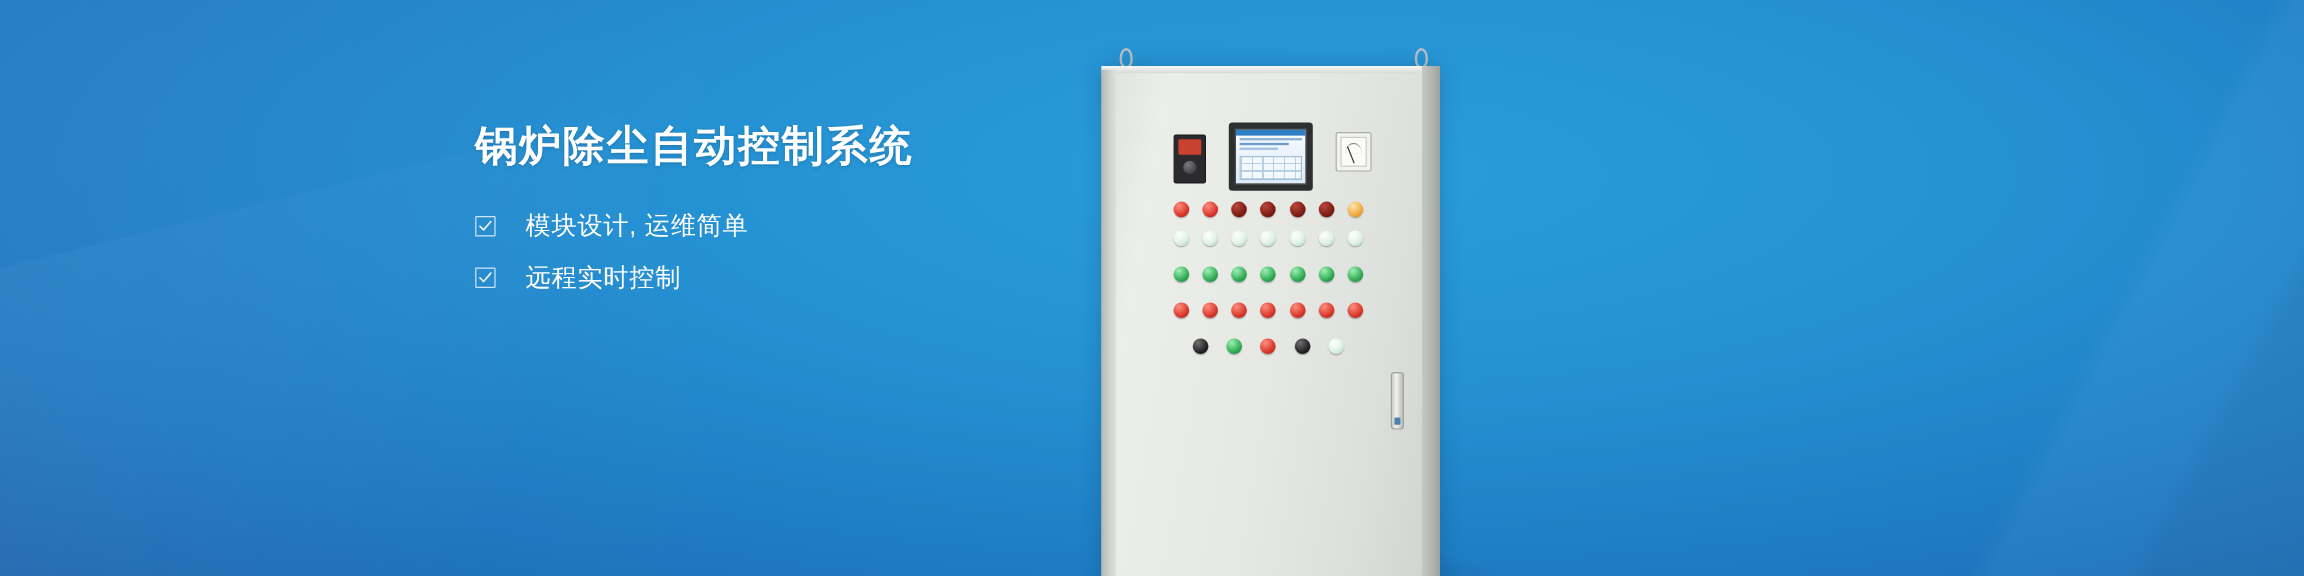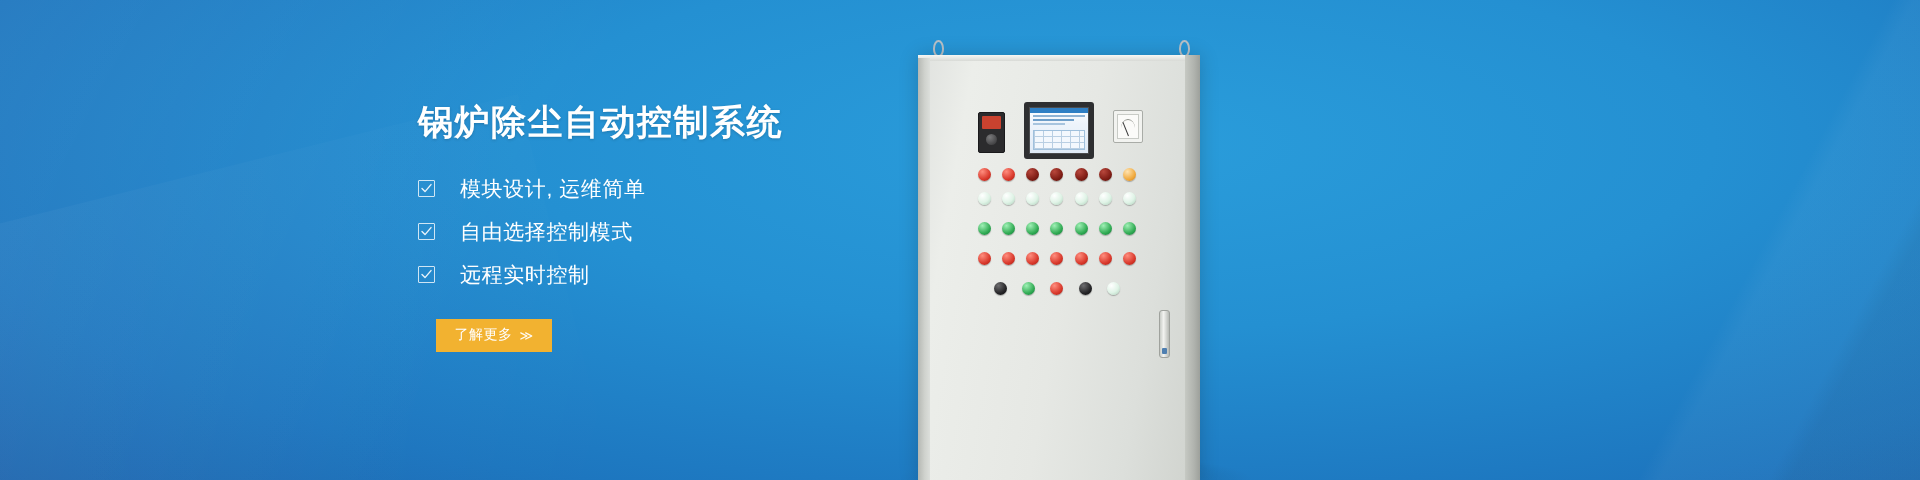--- a/index.html
+++ b/index.html
@@ -33,21 +33,21 @@
     position: absolute; left: -180px; bottom: -120px;
     width: 760px; height: 420px;
     background: linear-gradient(120deg, rgba(255,255,255,0.045), rgba(255,255,255,0));
     transform: rotate(-14deg);
     pointer-events: none;
   }
 
   
   .copy {
     position: absolute;
-    left: 418px; top: 100px;
+    left: 396px; top: 100px;
     width: 520px;
     z-index: 4;
   }
   .headline {
     color: #ffffff;
     font-size: 35px;
     font-weight: 700;
     letter-spacing: 1.5px;
     line-height: 1.25;
     white-space: nowrap;
@@ -290,44 +290,32 @@
 
       <div class="bullet">
         <span class="check-box">
           <svg width="13" height="13" viewBox="0 0 13 13" aria-hidden="true">
             <path d="M2 6.6 L5 9.6 L11 2.6" fill="none" stroke="#ffffff" stroke-width="1.4" stroke-linecap="round" stroke-linejoin="round" opacity="0.9"></path>
           </svg>
         </span>
         <span class="bullet-label">模块设计, 运维简单</span>
       </div>
 
-      <div class="bullet">
-        <span class="check-box">
-          <svg width="13" height="13" viewBox="0 0 13 13" aria-hidden="true">
-            <path d="M2 6.6 L5 9.6 L11 2.6" fill="none" stroke="#ffffff" stroke-width="1.4" stroke-linecap="round" stroke-linejoin="round" opacity="0.9"></path>
-          </svg>
-        </span>
-        <span class="bullet-label">自由选择控制模式</span>
-      </div>
 
       <div class="bullet">
         <span class="check-box">
           <svg width="13" height="13" viewBox="0 0 13 13" aria-hidden="true">
             <path d="M2 6.6 L5 9.6 L11 2.6" fill="none" stroke="#ffffff" stroke-width="1.4" stroke-linecap="round" stroke-linejoin="round" opacity="0.9"></path>
           </svg>
         </span>
         <span class="bullet-label">远程实时控制</span>
       </div>
 
     </div>
 
-    <a class="cta" href="#">
-      <span>了解更多</span>
-      <span class="chev">≫</span>
-    </a>
 
   </div>
 
   <div class="floor-shadow"></div>
 
   <div class="cabinet-photo">
 
     <span class="hook left"></span>
     <span class="hook right"></span>
 

